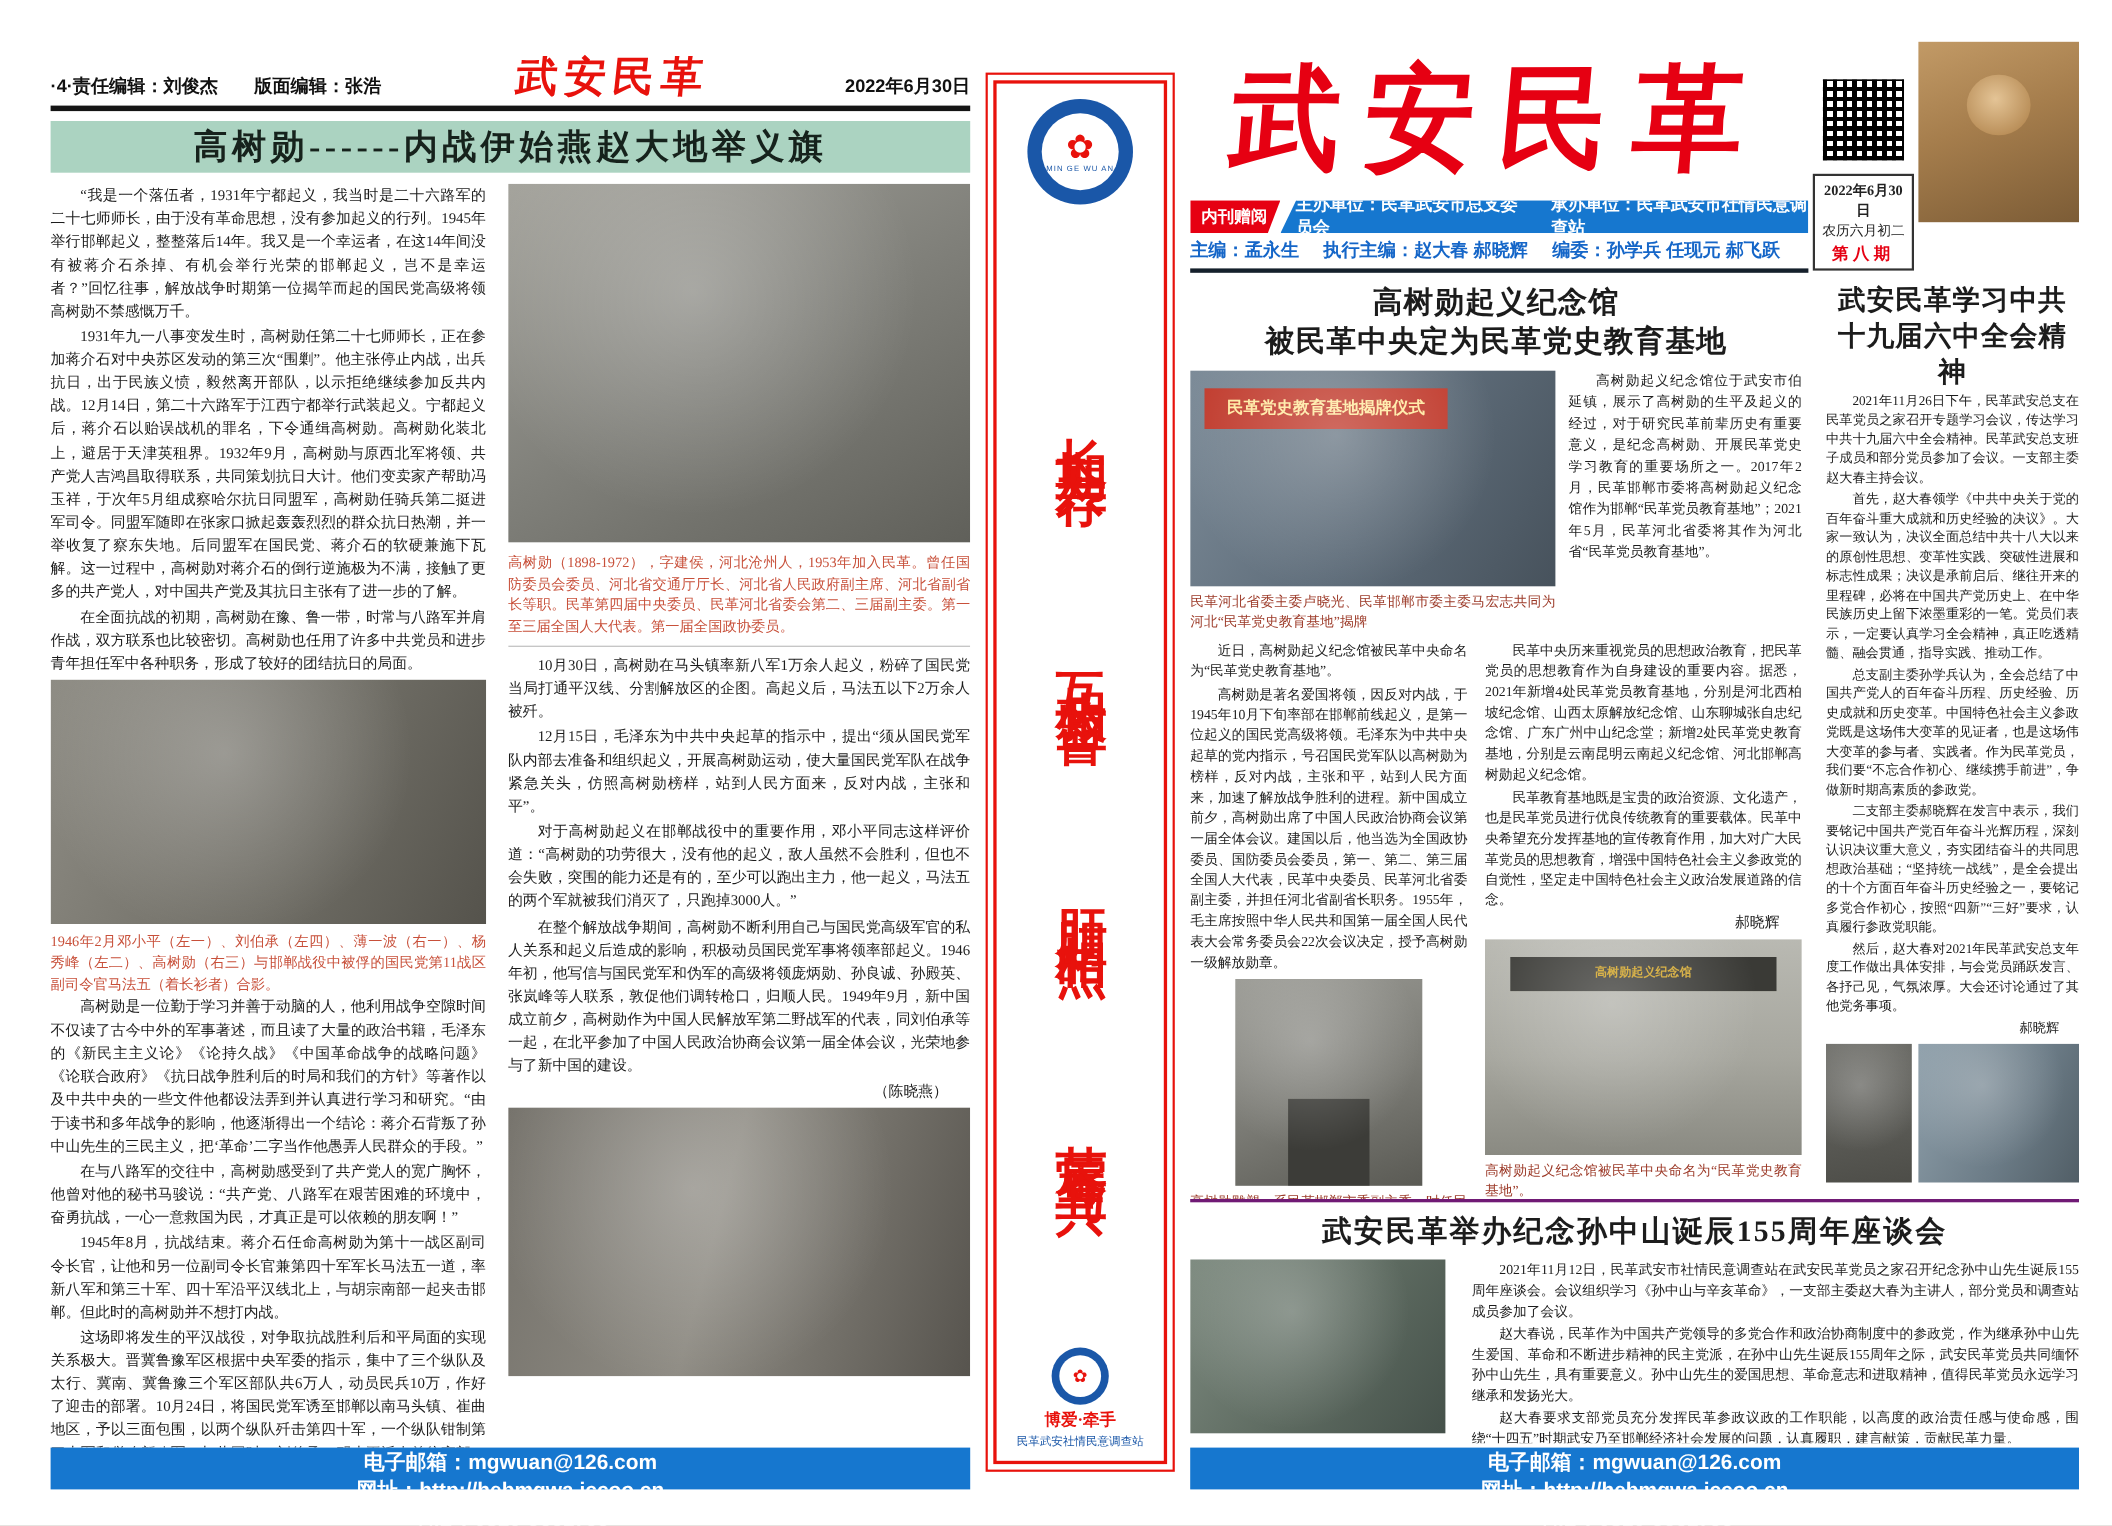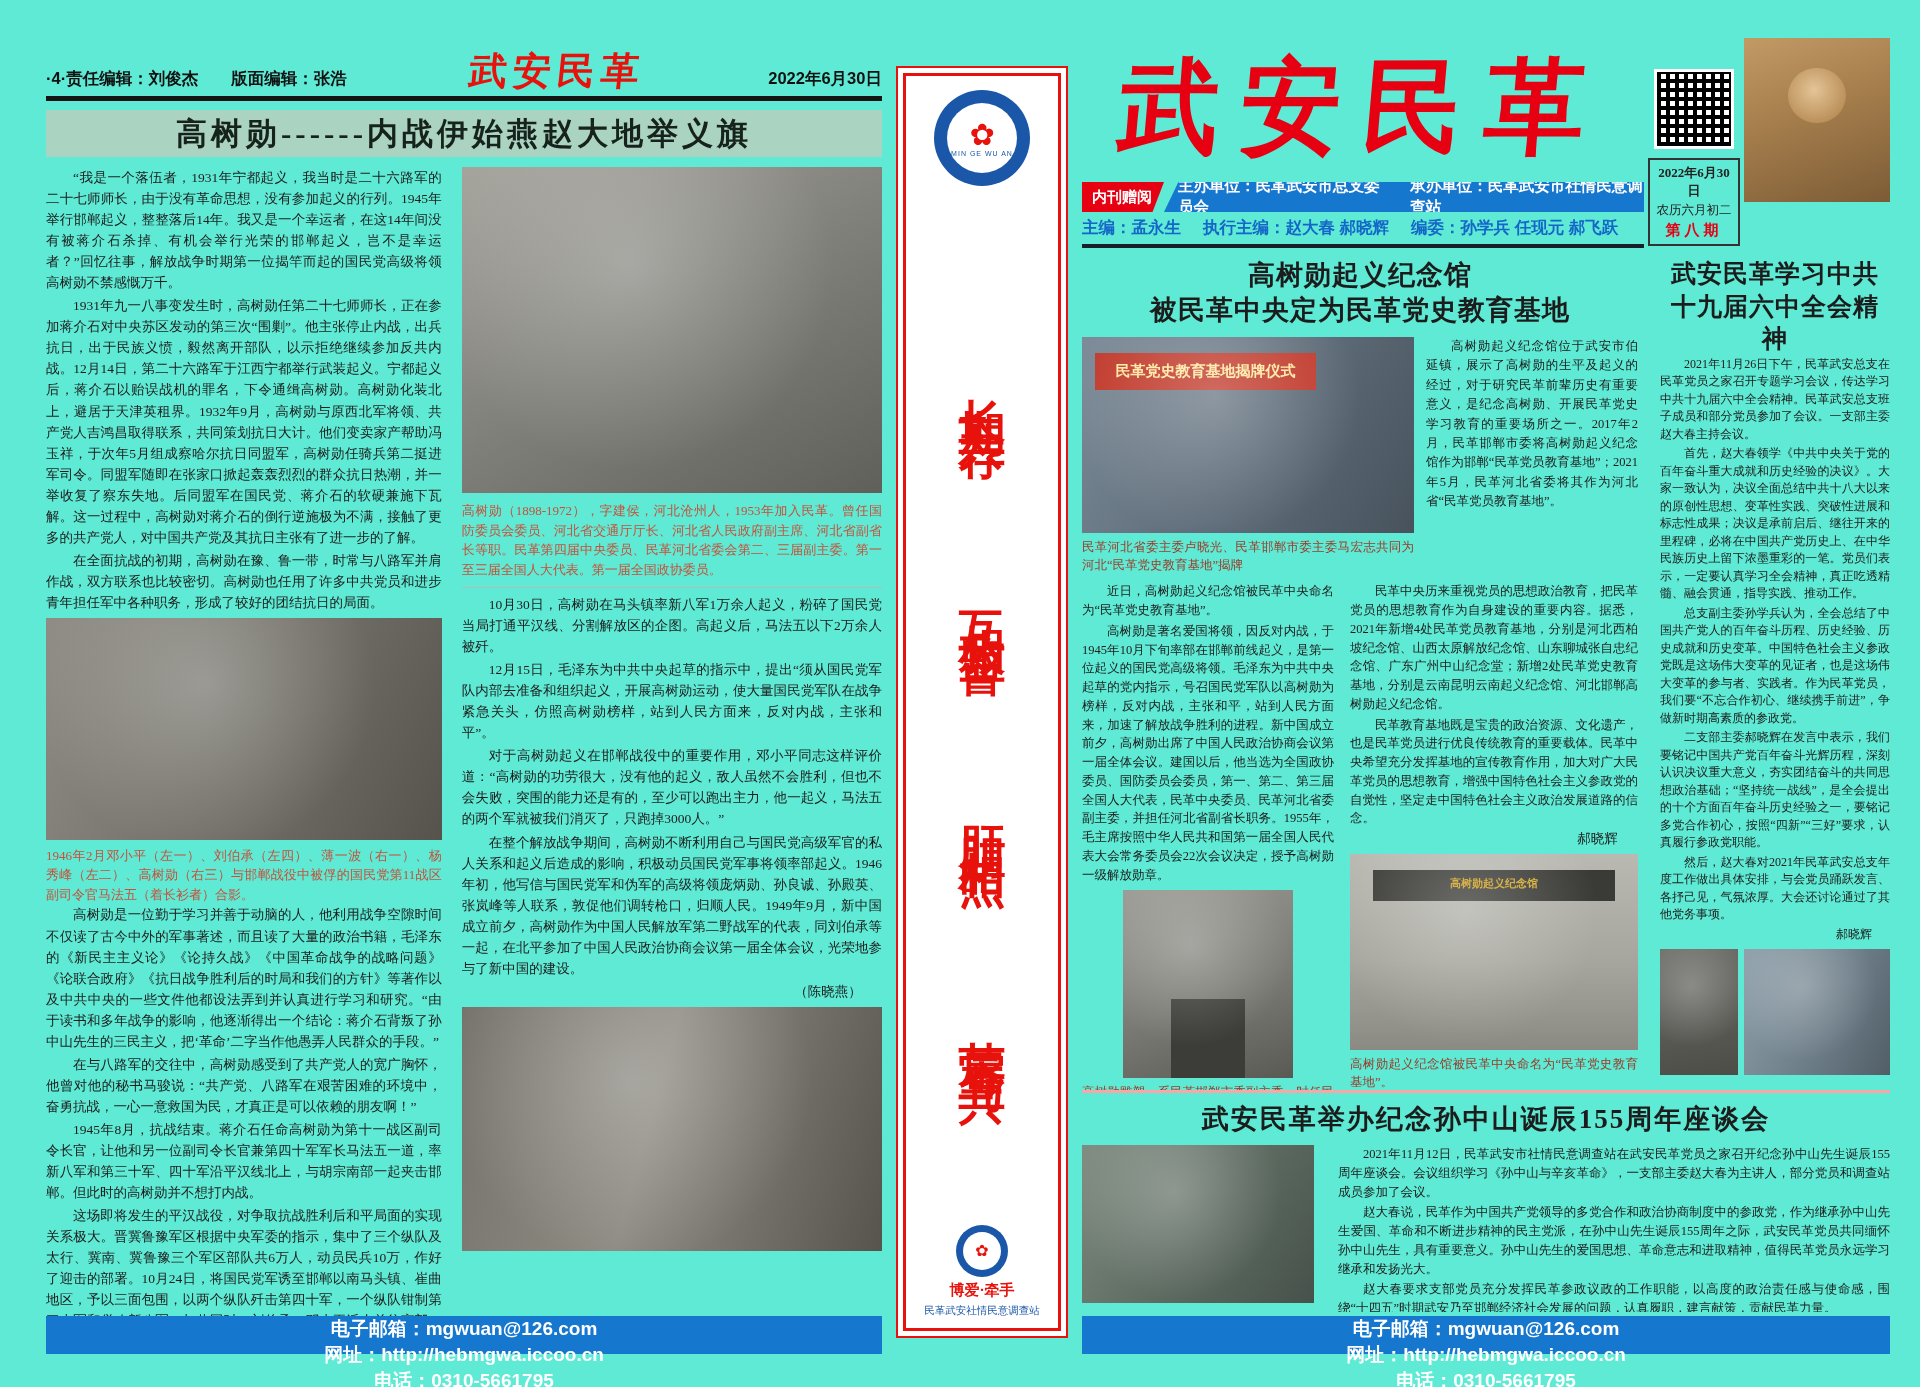--- a/index.html
+++ b/index.html
@@ -1,16 +1,16 @@
 <!DOCTYPE html>
 <html><head>
 <meta charset="utf-8">
 <style>
   html,body{margin:0;padding:0;background:#d7d4ce;}
-  .paper{position:relative;width:1920px;height:1387px;background:#5eead4;outline:2px solid #c9c6c0;overflow:hidden;
+  .paper{position:relative;width:1920px;height:1387px;background:#ffffff;outline:2px solid #c9c6c0;overflow:hidden;
          font-family:"Liberation Serif","DejaVu Serif",serif;color:#1c1c1c;}
   
   p.body{margin:0 0 2px 0;font-size:13.5px;line-height:1.56;text-align:justify;text-indent:2em;}
   .byline{text-align:right;padding-right:1.5em;font-size:13.5px;margin-top:2px;}
   .cap-red{color:#c8503a;font-size:13px;line-height:1.5;text-align:justify;}
   .ph{position:relative;overflow:hidden;background:linear-gradient(135deg,#93968f 0%,#787b74 55%,#5f625c 100%);}
   .ph:after{content:"";position:absolute;inset:0;background:radial-gradient(circle at 40% 30%,rgba(255,255,255,.25),transparent 60%);}
   .footer-bar{height:38px;background:#1677cf;display:flex;align-items:center;justify-content:space-around;
               font-family:"Liberation Sans","DejaVu Sans",sans-serif;font-weight:bold;font-size:19px;color:#fff;white-space:nowrap;flex-direction:column;}
   
@@ -81,21 +81,21 @@
   .figBuilding{margin-top:6px;}
   .phBuilding{height:196px;background:linear-gradient(180deg,#b9b9b2 0%,#a6a69e 55%,#8a8a82 100%);}
   .phBuilding:before{content:"";position:absolute;left:8%;top:8%;width:84%;height:16%;background:#3a3a36;}
   .plaque{position:absolute;left:26%;top:11%;width:48%;color:#d8b24a;font-size:11px;font-weight:bold;text-align:center;z-index:1;}
   .a2-head{text-align:center;font-weight:bold;font-size:25px;line-height:1.3;letter-spacing:1px;}
   .art2 p.body{font-size:12px;line-height:1.46;}
   .art2 .byline{font-size:12px;}
   .a2-photos{display:flex;gap:6px;margin-top:6px;}
   .phMan{width:34%;height:126px;background:linear-gradient(170deg,#6d6d68,#4d4d48);}
   .phMeet2{flex:1;height:126px;background:linear-gradient(115deg,#8fa0ab,#6b7b86 60%,#515e66);}
-  .art3{border-top:3px solid #fca5a5;padding-top:8px;height:222px;box-sizing:border-box;overflow:hidden;}
+  .art3{border-top:3px solid #701a75;padding-top:8px;height:222px;box-sizing:border-box;overflow:hidden;}
   .a3-head{text-align:center;font-weight:bold;font-size:27px;letter-spacing:2px;}
   .a3-row{display:flex;gap:24px;margin-top:8px;}
   .phMeet{width:232px;height:158px;flex:0 0 auto;background:linear-gradient(125deg,#7e8b80,#5d6a60 55%,#45514a);}
   .a3-text p.body{font-size:12.5px;line-height:1.5;}
   .rp-footer{margin-top:4px;}
   .lp-footer{margin-top:auto;}
 </style>
 </head>
 <body>
 

